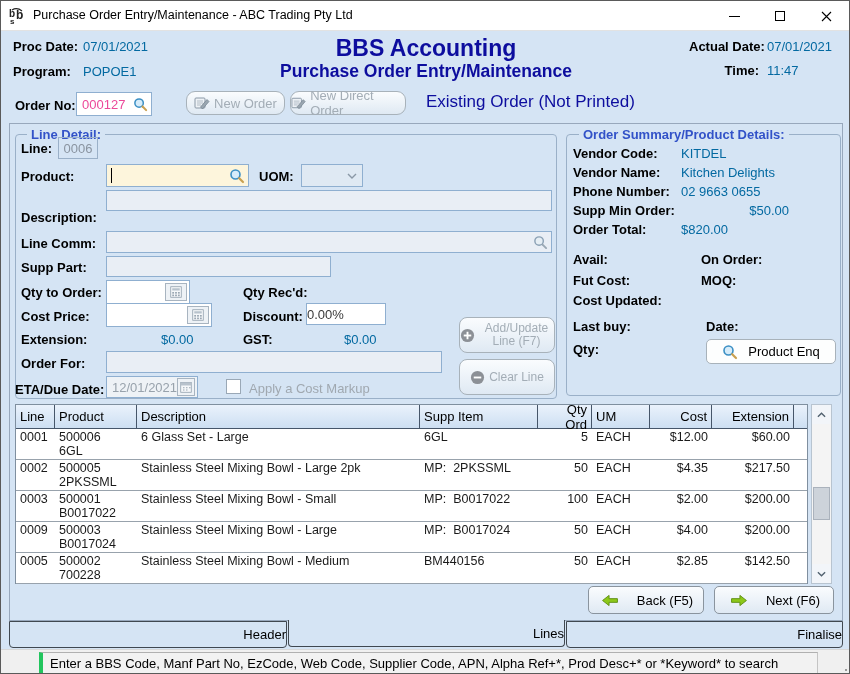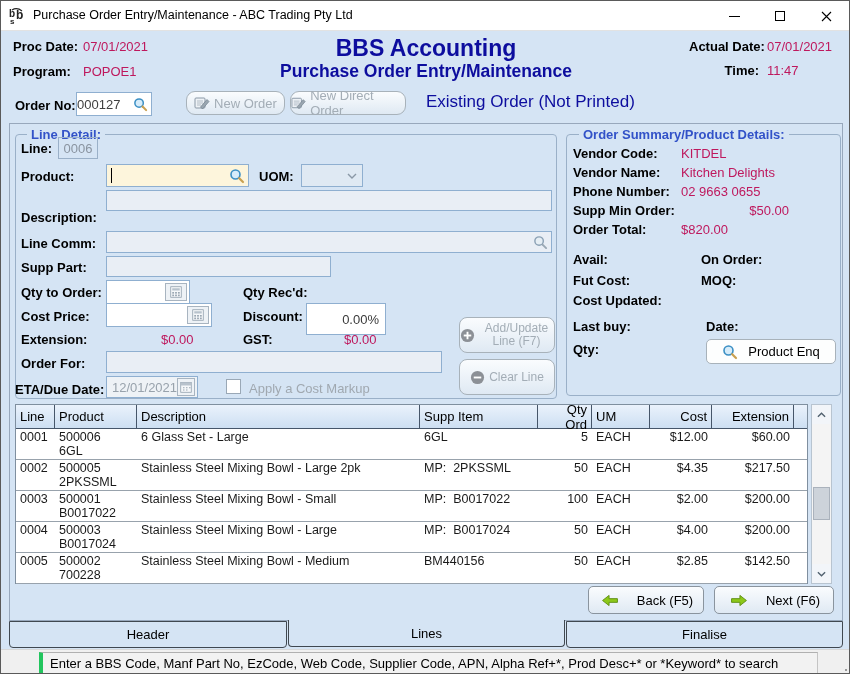--- a/index.html
+++ b/index.html
@@ -12,31 +12,31 @@
   
   .titlebar { position:absolute; left:0; top:0; width:100%; height:30px; background:#ffffff;
               border-bottom:1px solid #e2e2e2; }
   .titlebar .title { position:absolute; left:32px; top:7px; font-size:12.5px; color:#000; }
   .appicon { position:absolute; left:8px; top:6px; width:18px; height:18px; }
   .wbtn { position:absolute; top:0; width:46px; height:30px; display:flex; align-items:center;
           justify-content:center; }
 
   
   .lbl  { font-weight:bold; font-size:13px; color:#000; white-space:nowrap; }
-  .val  { font-size:13px; color:#be185d; white-space:nowrap; }
+  .val  { font-size:13px; color:#0369a1; white-space:nowrap; }
   .h-main { font-size:23px; font-weight:bold; color:#0d0d9e; text-align:center; }
   .h-sub  { font-size:17.5px; font-weight:bold; color:#0d0d9e; text-align:center; }
   .order-status { font-size:17px; color:#0d0d9e; }
 
   
   .inp { background:#fff; border:1px solid #8fafd0; font-size:13px; display:flex;
          align-items:center; }
   .inp.gray { background:#e9eef5; }
   .inp.cream { background:#fdf5dc; }
-  .ghost-text { color:#404040; font-size:13px; }
+  .ghost-text { color:#ec4899; font-size:13px; padding-left:5px; }
   .caret { width:1px; height:15px; background:#000; margin-left:4px; }
   .btn { border:1px solid #a8b2ba; border-radius:9px; background:linear-gradient(#fafcfe,#dfe9f3);
          display:flex; align-items:center; justify-content:center; font-size:13px; color:#000; }
   .btn.disabled { color:#a3adb6; }
   .grp { position:absolute; border:1px solid #9ab0c8; border-radius:4px; }
   .legend { position:absolute; background:#d5e4f4; padding:0 4px; font-size:13px; font-weight:bold;
             color:#3252c8; white-space:nowrap; }
   .mini-ico-btn { width:22px; height:18px; border:1px solid #a8b4c0; background:#eef2f6;
                   display:flex; align-items:center; justify-content:center; margin-left:auto; margin-right:2px;}
   .chk { width:15px; height:15px; background:#fff; border:1px solid #9aa8b6; }
@@ -61,21 +61,21 @@
   .sbar { position:absolute; left:810px; top:403px; width:21px; height:180px; background:#f4f4f4;
           border:1px solid #b8c4d0; }
   .sbtn { position:absolute; left:0; width:19px; height:19px; background:#f2f5f9;
           display:flex; align-items:center; justify-content:center; }
   .sthumb { position:absolute; left:1px; top:82px; width:17px; height:33px; background:#cdd3da;
             border:1px solid #aab2bc; }
 
   
   .tab { position:absolute; height:27px; background:#d5e4f4; border:1px solid #404850;
          border-bottom-left-radius:4px; border-bottom-right-radius:4px; display:flex;
-         align-items:center; justify-content:center; font-size:13px; color:#000; }
+         align-items:center; justify-content:flex-end; font-size:13px; color:#000; }
   .tab.active { border-top:none; height:27px; }
 
   
   .statusbar { position:absolute; left:0; top:648px; width:850px; height:26px; background:#f0f0f0;
                border-top:1px solid #d8d8d8; }
   .status-panel { position:absolute; left:38px; top:2px; width:779px; height:22px;
                   border-top:1px solid #b0b0b0; border-left:4px solid #22c55e;
                   border-right:1px solid #c4c4c4; background:#f2f2f2; display:flex; align-items:center; }
   .status-panel span { font-size:13px; color:#000; padding-left:7px; white-space:nowrap; }
   .grip { position:absolute; right:4px; bottom:4px; width:10px; height:10px;
@@ -238,21 +238,21 @@
             <rect x="6.8" y="8" width="2.4" height="2.2"></rect>
             <rect x="10.6" y="8" width="2.4" height="2.2"></rect>
             <rect x="3" y="11.4" width="2.4" height="2.2"></rect>
             <rect x="6.8" y="11.4" width="2.4" height="2.2"></rect>
             <rect x="10.6" y="11.4" width="2.4" height="2.2"></rect>
           </g>
         </svg>
     </span>
   </div>
   <span class="abs lbl" style="left:242px; top:308px;">Discount:</span>
-  <div class="abs inp" style="left:305px; top:302px; width:80px; height:32px; justify-content:flex-end;">
+  <div class="abs inp" style="left:305px; top:302px; width:80px; height:22px; ">
     <span style="padding-right:6px; color:#3a3a3a;">0.00%</span>
   </div>
 
   <span class="abs lbl" style="left:20px; top:331px;">Extension:</span>
   <span class="abs val" style="left:160px; top:331px;">$0.00</span>
   <span class="abs lbl" style="left:242px; top:331px;">GST:</span>
   <span class="abs val" style="left:343px; top:331px;">$0.00</span>
 
   <span class="abs lbl" style="left:20px; top:355px;">Order For:</span>
   <div class="abs inp gray" style="left:105px; top:350px; width:336px; height:22px;">
@@ -367,21 +367,21 @@
           <span style="display:block">B0017022</span>
         </div>
       <div class="cell c-desc">Stainless Steel Mixing Bowl - Small</div>
       <div class="cell c-supp">MP:  B0017022</div>
       <div class="cell c-qty">100</div>
       <div class="cell c-um">EACH</div>
       <div class="cell c-cost">$2.00</div>
       <div class="cell c-ext">$200.00</div>
     </div>
     <div class="trow">
-      <div class="cell c-line">0004</div>
+      <div class="cell c-line">0009</div>
       <div class="cell c-prod">
           <span style="display:block">500003</span>
           <span style="display:block">B0017024</span>
         </div>
       <div class="cell c-desc">Stainless Steel Mixing Bowl - Large</div>
       <div class="cell c-supp">MP:  B0017024</div>
       <div class="cell c-qty">50</div>
       <div class="cell c-um">EACH</div>
       <div class="cell c-cost">$4.00</div>
       <div class="cell c-ext">$200.00</div>

